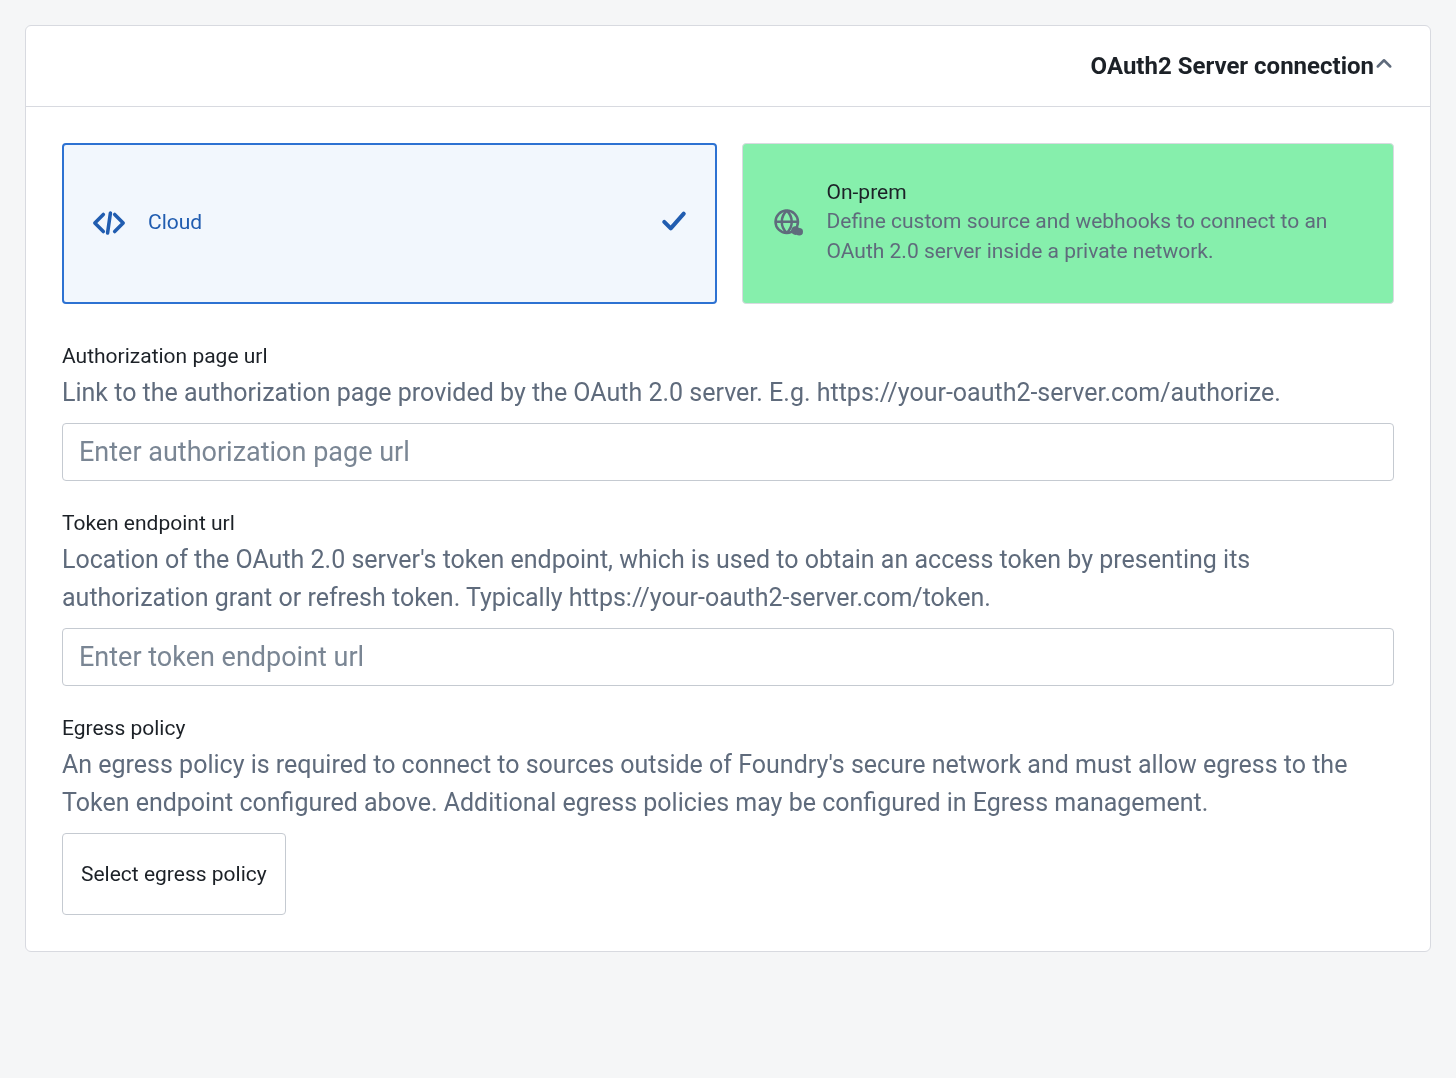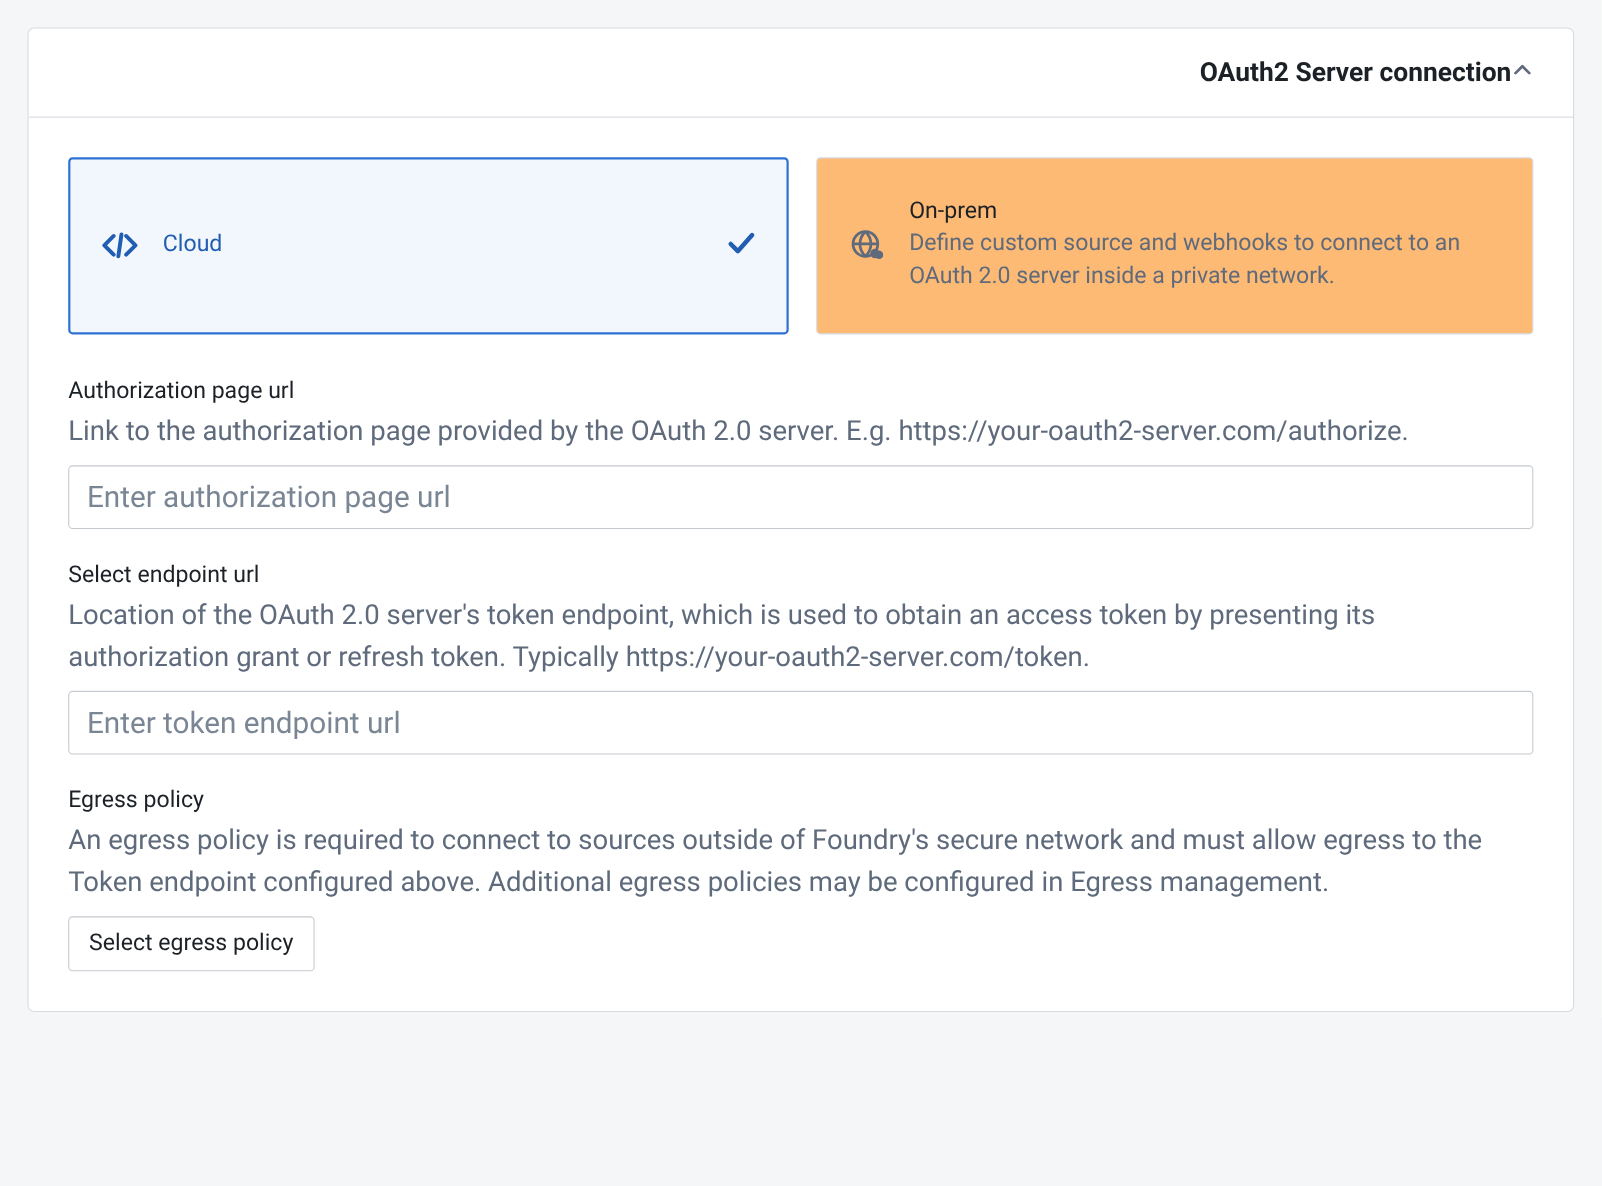--- a/index.html
+++ b/index.html
@@ -53,21 +53,21 @@
       gap: 22px;
       cursor: pointer;
     }
     .option-card.selected {
       border: 2px solid #2d72d2;
       background: #f2f7fd;
       color: #215db0;
     }
     .option-card.unselected {
       border: 1px solid #d8dae0;
-      background: #fdba74;
+      background: #86efac;
       color: #5f6b7c;
     }
     .option-icon {
       flex-shrink: 0;
       width: 34px;
       display: flex;
       align-items: center;
       justify-content: center;
     }
     .option-content {
@@ -123,21 +123,21 @@
       border-radius: 4px;
       background: #ffffff;
       color: #a16207;
       font-family: inherit;
     }
     .text-input::placeholder {
       color: #7a8694;
     }
     .btn {
       display: inline-block;
-      padding: 12px 18px;
+      padding: 28px 18px;
       font-size: 21px;
       border: 1px solid #c5cad1;
       border-radius: 4px;
       background: #ffffff;
       color: #1c2127;
       cursor: pointer;
       font-family: inherit;
     }
     .form-group.last {
       margin-bottom: 0;
@@ -192,21 +192,21 @@
       </div>
     </div>
 
     <div class="form-group">
       <label class="form-label">Authorization page url</label>
       <div class="form-help">Link to the authorization page provided by the OAuth 2.0 server. E.g. https://your-oauth2-server.com/authorize.</div>
       <input type="text" class="text-input" placeholder="Enter authorization page url" style="">
     </div>
 
     <div class="form-group">
-      <label class="form-label">Select endpoint url</label>
+      <label class="form-label">Token endpoint url</label>
       <div class="form-help">Location of the OAuth 2.0 server's token endpoint, which is used to obtain an access token by presenting its authorization grant or refresh token. Typically https://your-oauth2-server.com/token.</div>
       <input type="text" class="text-input" placeholder="Enter token endpoint url" style="">
     </div>
 
     <div class="form-group last">
       <label class="form-label">Egress policy</label>
       <div class="form-help">An egress policy is required to connect to sources outside of Foundry's secure network and must allow egress to the Token endpoint configured above. Additional egress policies may be configured in Egress management.</div>
       <button class="btn">Select egress policy</button>
     </div>
 

